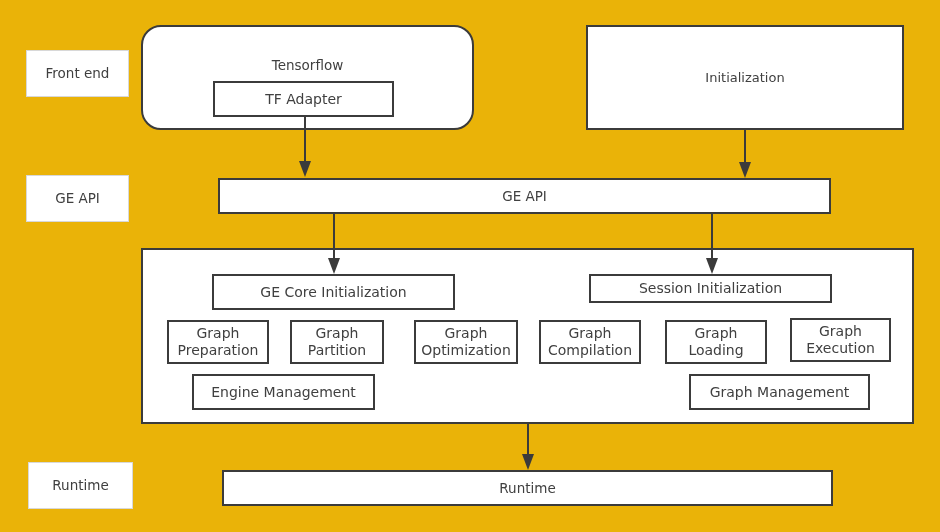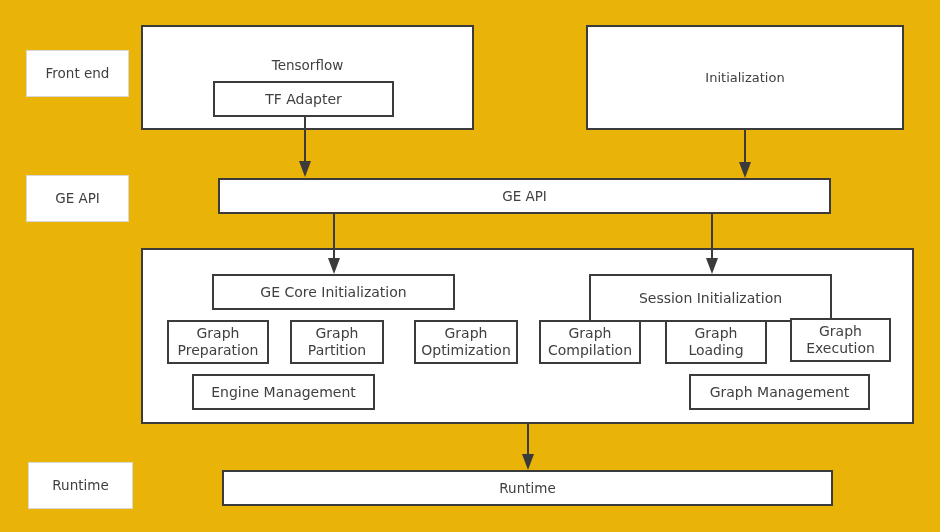--- a/index.html
+++ b/index.html
@@ -66,35 +66,35 @@
 
 <div id="canvas">
 
   <div class="box lane-label" style="left:26px; top:50px; width:103px; height:47px;">Front end</div>
 
   <div class="box lane-label" style="left:26px; top:175px; width:103px; height:47px;">GE API</div>
 
 
   <div class="box lane-label" style="left:28px; top:462px; width:105px; height:47px;">Runtime</div>
 
-  <div class="box container-box" style="left:141px; top:25px; width:333px; height:105px;">
+  <div class="box container-box" style="left:141px; top:25px; width:333px; height:105px;border-radius:20px;">
     <span class="group-title">Tensorflow</span>
   </div>
 
   <div class="box inner-box" style="left:213px; top:81px; width:181px; height:36px;">TF Adapter</div>
 
   <div class="box" style="left:586px; top:25px; width:318px; height:105px;">Initialization</div>
 
   <div class="box wide-bar" style="left:218px; top:178px; width:613px; height:36px;">GE API</div>
 
   <div class="box container-box" style="left:141px; top:248px; width:773px; height:176px;"></div>
 
   <div class="box inner-box" style="left:212px; top:274px; width:243px; height:36px;">GE Core Initialization</div>
 
-  <div class="box inner-box" style="left:589px; top:274px; width:243px; height:48px;text-align:right;">Session Initialization</div>
+  <div class="box inner-box" style="left:589px; top:274px; width:243px; height:29px;text-align:right;">Session Initialization</div>
 
   <div class="box inner-box" style="left:167px; top:320px; width:102px; height:44px;">Graph
 Preparation</div>
 
   <div class="box inner-box" style="left:290px; top:320px; width:94px; height:44px;">Graph
 Partition</div>
 
   <div class="box inner-box" style="left:414px; top:320px; width:104px; height:44px;">Graph
 Optimization</div>
 

